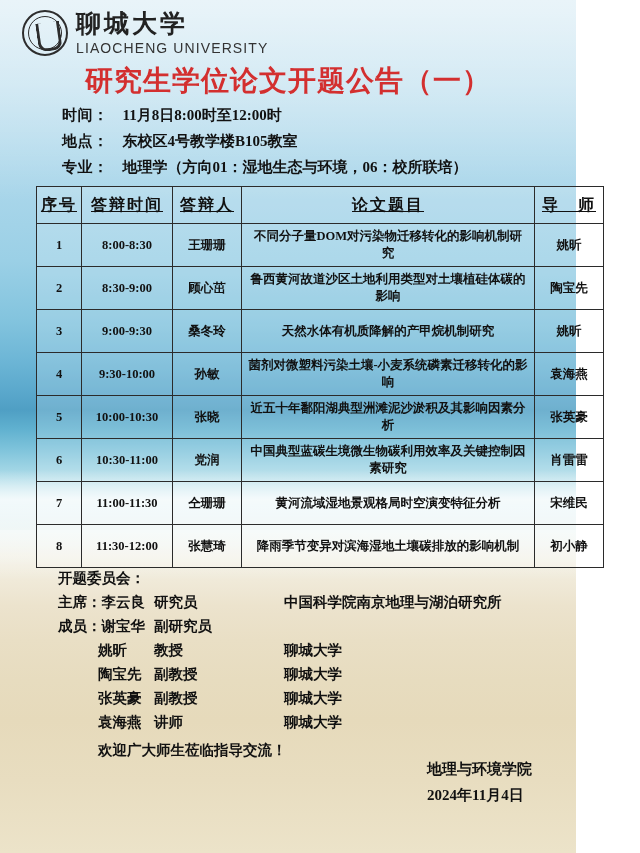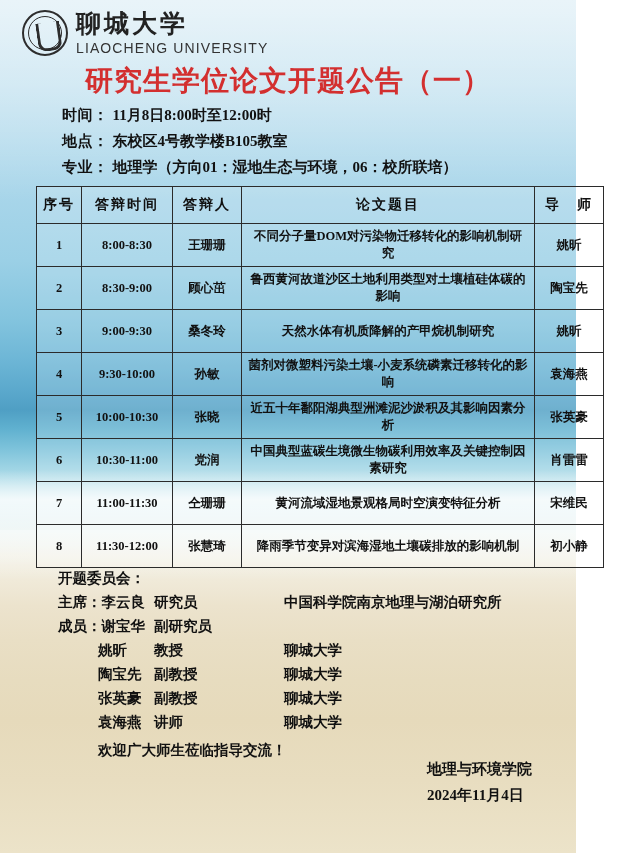--- a/index.html
+++ b/index.html
@@ -145,21 +145,21 @@
     font-size: 15px;
     color: #111;
     line-height: 23px;
     font-weight: bold;
   }
   .meta .line {
     white-space: nowrap;
     margin-bottom: 3px;
   }
   .meta .lbl { letter-spacing: 0.5px; }
-  .meta .val { margin-left: 4px; text-align: right; }
+  .meta .val { margin-left: 14px; text-align: right; }
 
   
   .tbl-wrap {
     position: absolute;
     left: 36px;
     top: 186px;
     width: 568px;
   }
   table {
     border-collapse: collapse;
@@ -171,22 +171,23 @@
     font-size: 12.5px;
     color: #111;
     text-align: center;
     vertical-align: middle;
     padding: 4px 3px;
     font-family: "Liberation Serif", serif;
   }
   thead th {
     font-weight: bold;
     height: 28px;
-    font-size: 14px;
+    font-size: 16px;
     letter-spacing: 2px;
+    text-decoration: underline;
   }
   tbody td {
     height: 34px;
   }
   td.c-no { width: 38px; font-weight: bold; }
   td.c-time { width: 84px; font-weight: bold; }
   td.c-person { width: 62px; font-weight: bold; }
   td.c-title { font-weight: bold; line-height: 17px; padding-left: 6px; padding-right: 6px;}
   td.c-adv { width: 62px; font-weight: bold; }
   th.h-no { width: 38px; }

